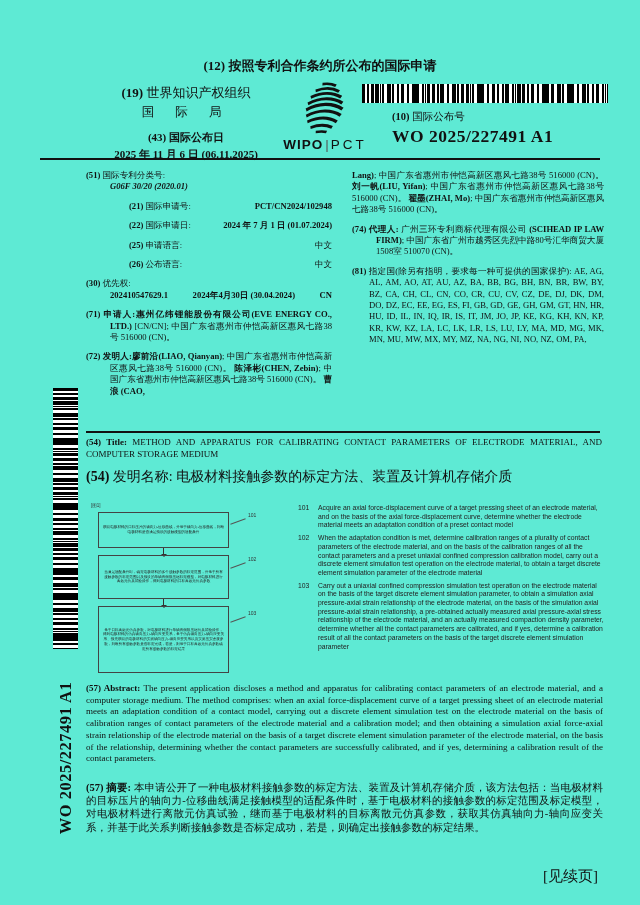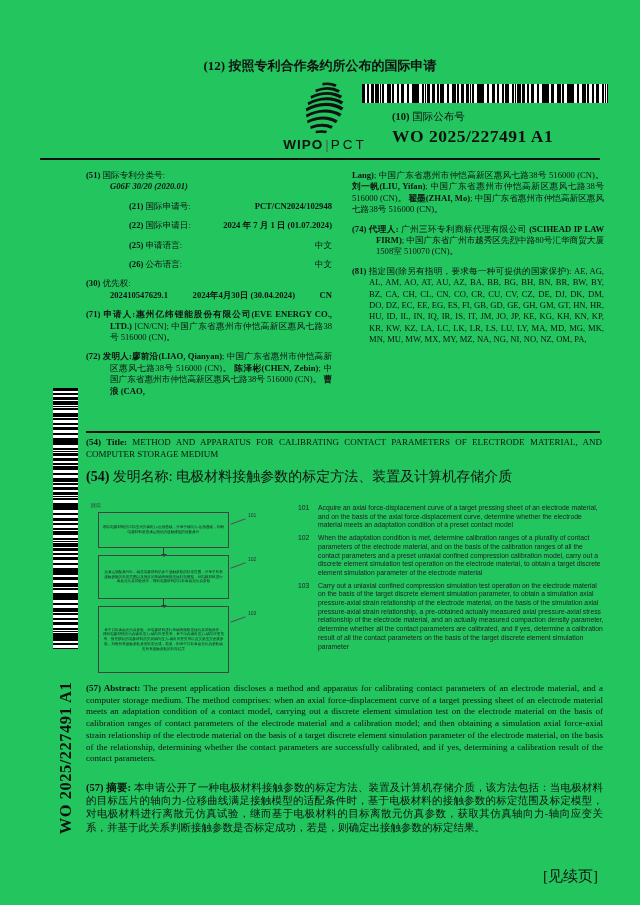--- a/index.html
+++ b/index.html
@@ -1,19 +1,19 @@
 <!DOCTYPE html>
 <html><head>
 <meta charset="utf-8">
 <style>
   * { margin:0; padding:0; box-sizing:border-box; }
   html,body { background:#e8e8e8; }
   .page {
     position:relative; width:640px; height:905px; margin:0 auto;
-    background:#22c55e; color:#111;
+    background:#5eead4; color:#111;
     font-family:"Liberation Serif", serif;
     overflow:hidden;
   }
   .b { font-weight:bold; }
   .it { font-style:italic; }
 
   
   .doc-type { position:absolute; left:40px; top:57px; width:560px; text-align:center;
     font-size:13px; font-weight:bold; }
   .org-block { position:absolute; left:86px; top:84px; width:200px; text-align:center; }
@@ -111,20 +111,26 @@
 
   .footer-note { position:absolute; right:42px; top:867px; font-size:15px; }
 </style>
 </head>
 <body>
 
 <div class="page">
 
   <div class="doc-type">(12) 按照专利合作条约所公布的国际申请</div>
 
+  <div class="org-block">
+    <div class="org-line1"><span class="b">(19)</span> <span>世界知识产权组织</span></div>
+    <div class="org-line2">国 际 局</div>
+    <div class="pubdate-label"><span class="b">(43)</span> <span class="b">国际公布日</span></div>
+    <div class="pubdate">2025 年 11 月 6 日 (06.11.2025)</div>
+  </div>
 
   <div class="logo-block">
     <svg class="logo-glyph" width="58" height="56" viewBox="0 0 58 56">
       <g stroke="#111" fill="none" transform="translate(29,28) rotate(-6) skewX(-14)">
         <path d="M -6,-24 A 26 26 0 0 1 8,-21" stroke-width="2.6"></path>
         <path d="M -12,-18 A 30 30 0 0 1 12,-15" stroke-width="2.8"></path>
         <path d="M -16,-12 A 34 34 0 0 1 15,-9" stroke-width="3.0"></path>
         <path d="M -18,-6  A 36 36 0 0 1 17,-3" stroke-width="3.1"></path>
         <path d="M -19,0   A 37 37 0 0 1 18,3" stroke-width="3.2"></path>
         <path d="M -18,6   A 36 36 0 0 1 17,9" stroke-width="3.1"></path>

